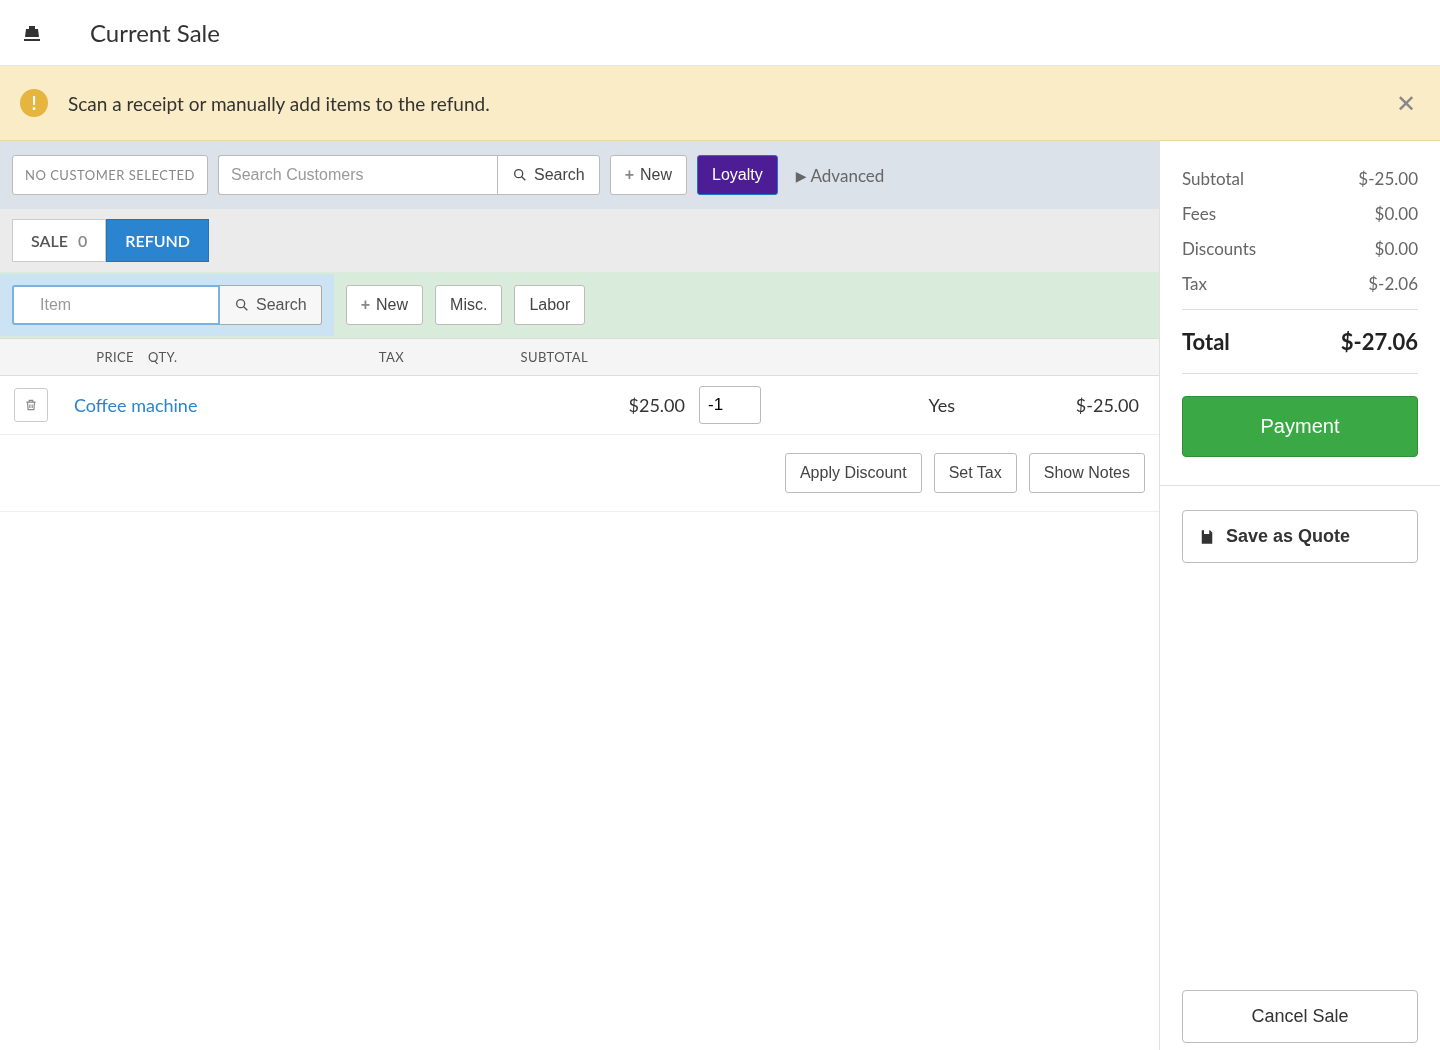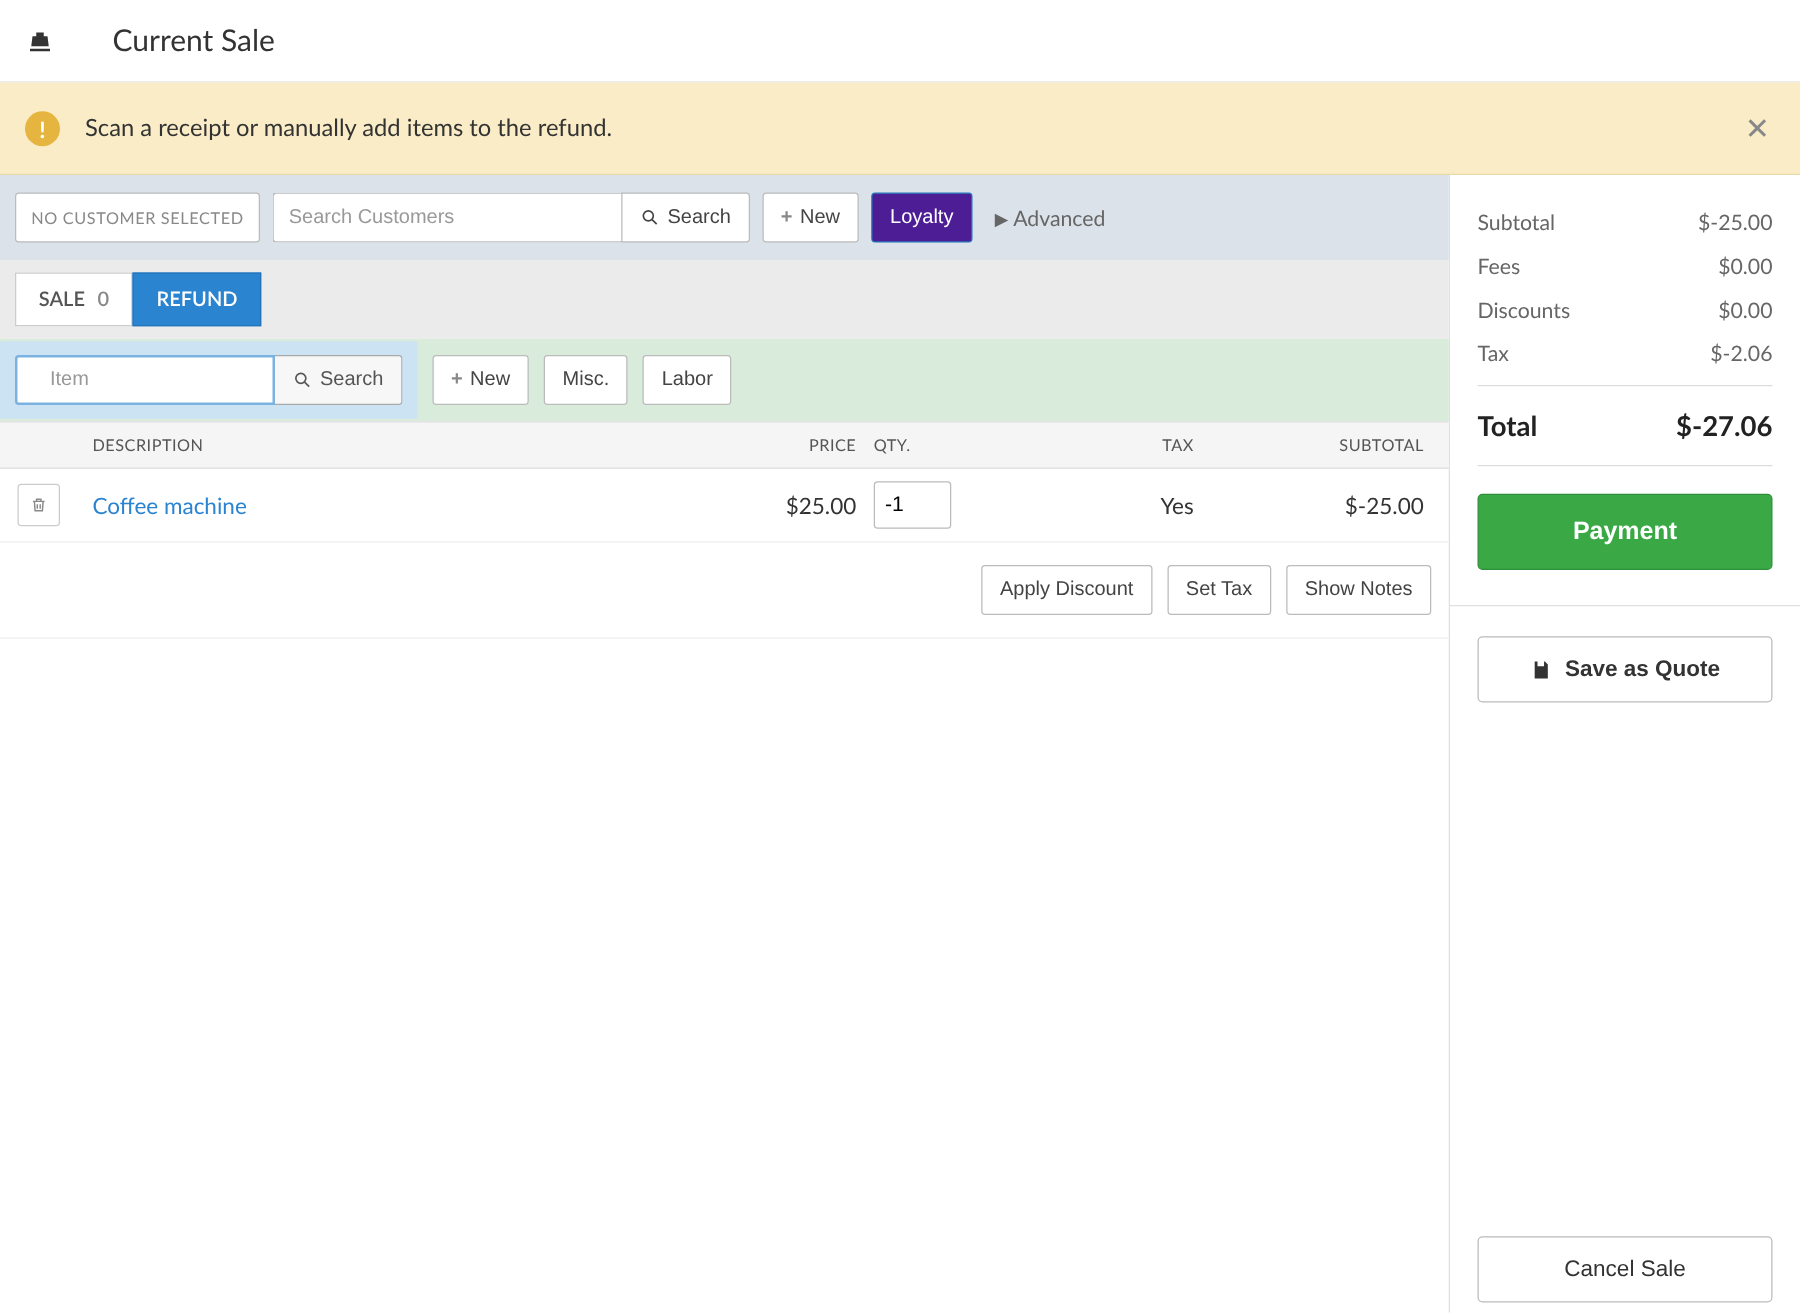--- a/index.html
+++ b/index.html
@@ -267,41 +267,40 @@
     font-weight: 700;
     color: #222;
   }
   .payment-btn {
     background: #39a845;
     color: #fff;
     border: 1px solid #2f8e39;
     border-radius: 4px;
     padding: 18px;
     font-size: 20px;
-    font-weight: 700;
+    font-weight: 400;
     cursor: pointer;
     width: 100%;
     margin-top: 22px;
   }
   .divider {
     border-top: 1px solid #e0e0e0;
     margin: 28px -22px 24px -22px;
   }
   .quote-btn {
     width: 100%;
     padding: 15px;
     font-size: 18px;
     font-weight: 600;
     border: 1px solid #bbb;
     background: #fff;
     border-radius: 4px;
     cursor: pointer;
     display: flex;
     align-items: center;
-    justify-content: center;
     gap: 10px;
     color: #333;
   }
   .cancel-btn {
     width: 100%;
     padding: 15px;
     font-size: 18px;
     border: 1px solid #bbb;
     background: #fff;
     border-radius: 4px;
@@ -386,21 +385,20 @@
       </button>
       <button class="btn">
         <span>Misc.</span>
       </button>
       <button class="btn">
         <span>Labor</span>
       </button>
     </div>
 
     <div class="table-head">
-      <div class="col-desc">DESCRIPTION</div>
       <div class="col-price">PRICE</div>
       <div class="col-qty">QTY.</div>
       <div class="col-tax">TAX</div>
       <div class="col-sub">SUBTOTAL</div>
     </div>
 
     <div class="line-row">
       <div class="col-del">
         <div class="del-btn">
           <svg viewBox="0 0 24 24" width="14" height="14" fill="none" stroke="currentColor" stroke-width="2">

